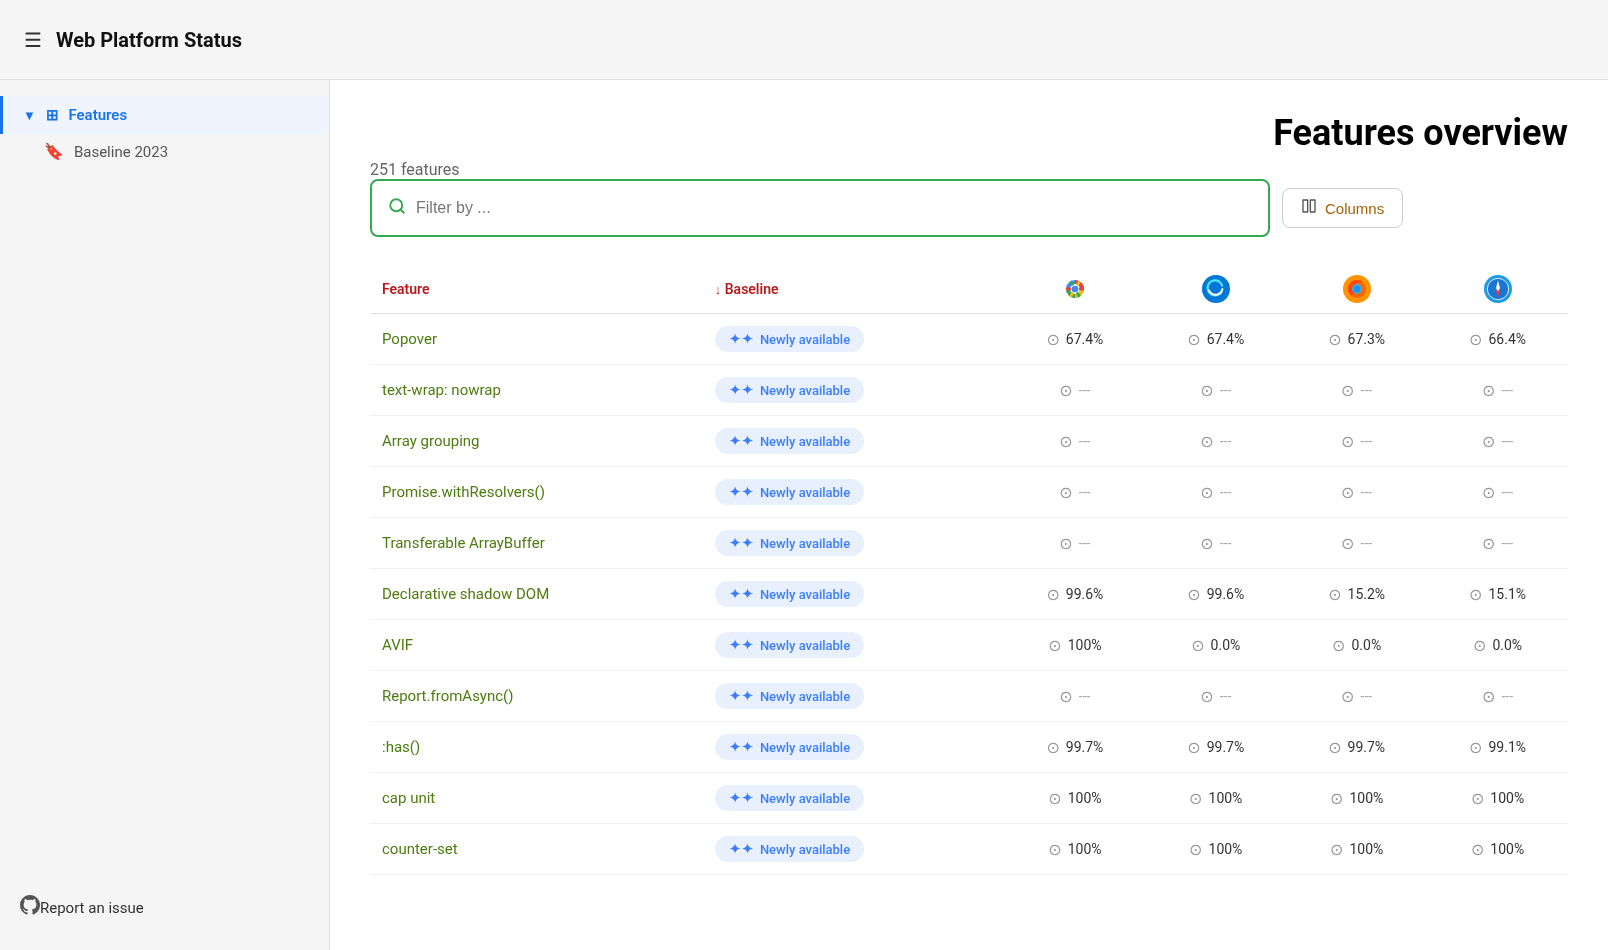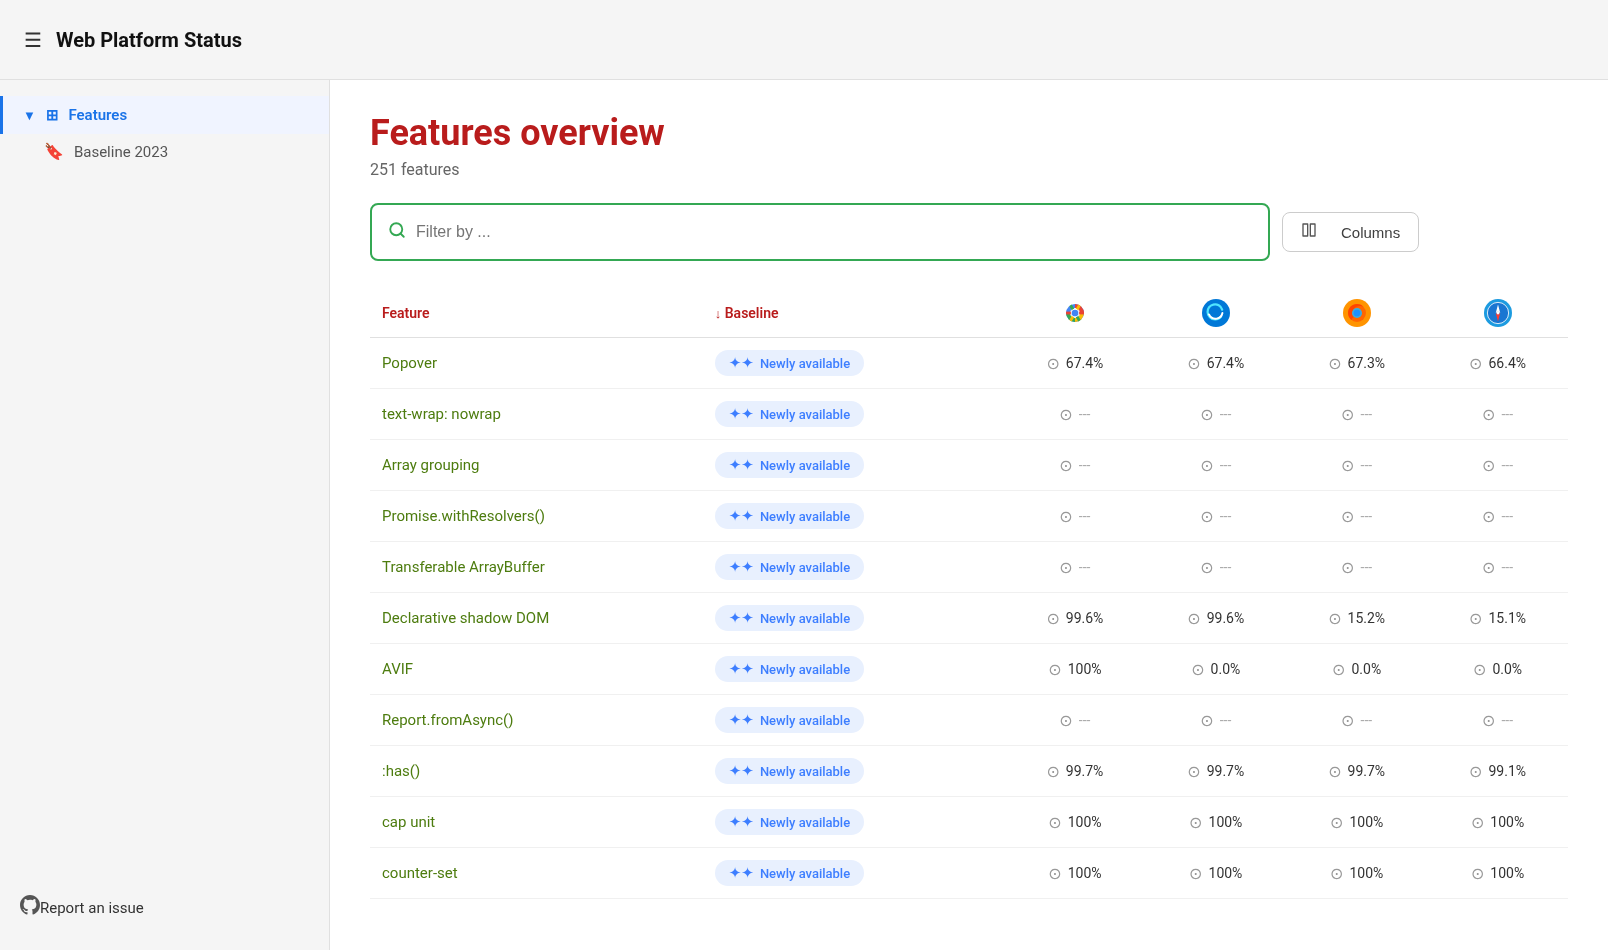--- a/index.html
+++ b/index.html
@@ -36,39 +36,39 @@
     .sidebar-spacer { flex: 1; }
     .sidebar-report {
       display: flex; align-items: center; 
       padding: 14px 20px; cursor: pointer; font-size: 15px; color: #333;
       border-top: none;
     }
     .sidebar-report .report-icon { font-size: 20px; }
 
     
     .main { flex: 1; background: #fff; padding: 32px 40px; overflow-y: auto; }
-    .page-title { font-size: 36px; font-weight: 700; color: #b91c1c; margin-bottom: 6px; }
-    .page-subtitle { font-size: 16px; color: #666; margin-bottom: 24px; }
+    .page-title { font-size: 36px; font-weight: 700; color: #000000; margin-bottom: 6px; text-align: right; }
+    .page-subtitle { font-size: 16px; color: #666; }
 
     
     .filter-bar { display: flex; align-items: center; gap: 12px; margin-bottom: 28px; }
     .filter-input-wrap {
       display: flex; align-items: center; gap: 10px;
       border: 2px solid #34a853; border-radius: 8px;
       padding: 16px 16px; background: #fff; flex: 1; max-width: 900px;
     }
     .filter-icon { color: #34a853; font-size: 18px; }
     .filter-input {
       border: none; outline: none; font-size: 16px; color: #999; width: 100%;
       background: transparent;
     }
     .columns-btn {
-      display: flex; align-items: center; gap: 24px;
+      display: flex; align-items: center; gap: 8px;
       border: 1px solid #ccc; border-radius: 8px;
-      padding: 9px 18px; font-size: 15px; color: #404040; cursor: pointer; background: #fff;
+      padding: 9px 18px; font-size: 15px; color: #a16207; cursor: pointer; background: #fff;
     }
     .columns-icon { font-size: 16px; color: #555; }
 
     
     .features-table { width: 100%; border-collapse: collapse; }
     .features-table th {
       padding: 10px 12px; text-align: left; font-size: 14px; font-weight: 600;
       color: #b91c1c; border-bottom: 1px solid #e0e0e0;
     }
     .features-table td {

